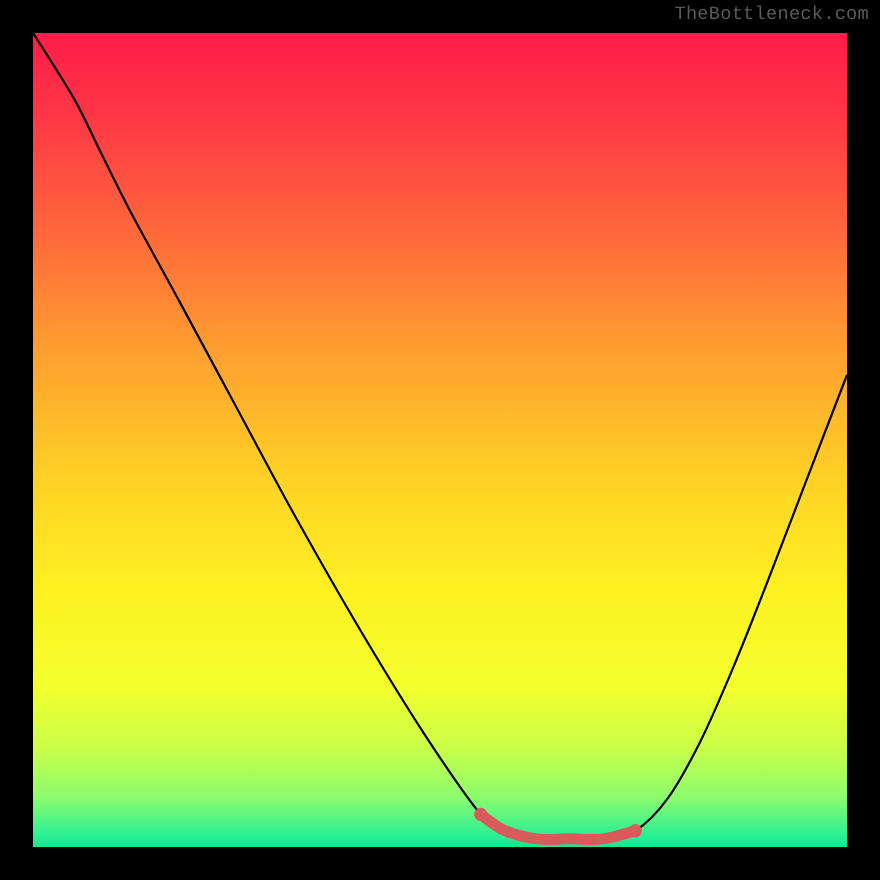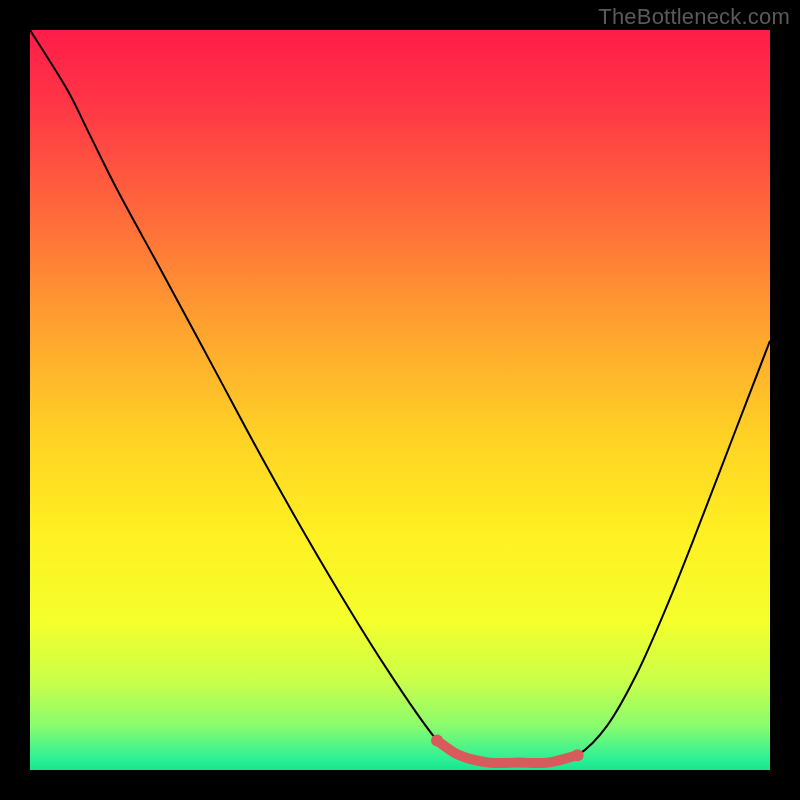--- a/index.html
+++ b/index.html
@@ -15,24 +15,25 @@
     position: relative;
     width: 800px;
     height: 800px;
     background: #000;
   }
   .attribution {
     position: absolute;
     top: 4px;
     right: 10px;
     color: #5a5a5a;
-    font-size: 22px;
+    font-size: 17px;
     font-weight: 500;
     letter-spacing: 0.2px;
     z-index: 5;
+    font-family: Liberation Mono, monospace;
   }
   .plot-wrap {
     position: absolute;
     left: 30px;
     top: 30px;
     width: 740px;
     height: 740px;
   }
   svg {
     display: block;

